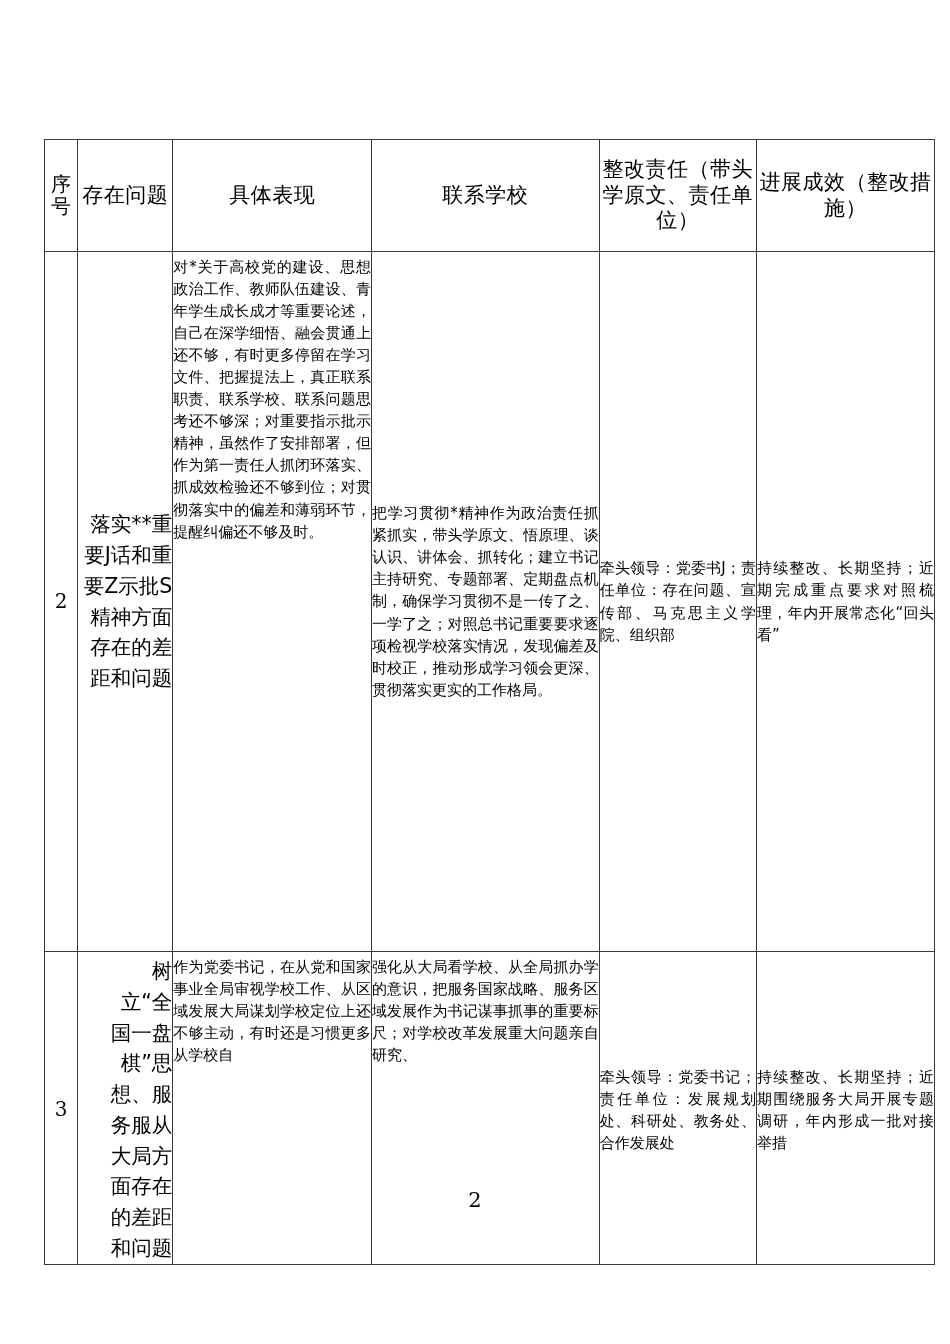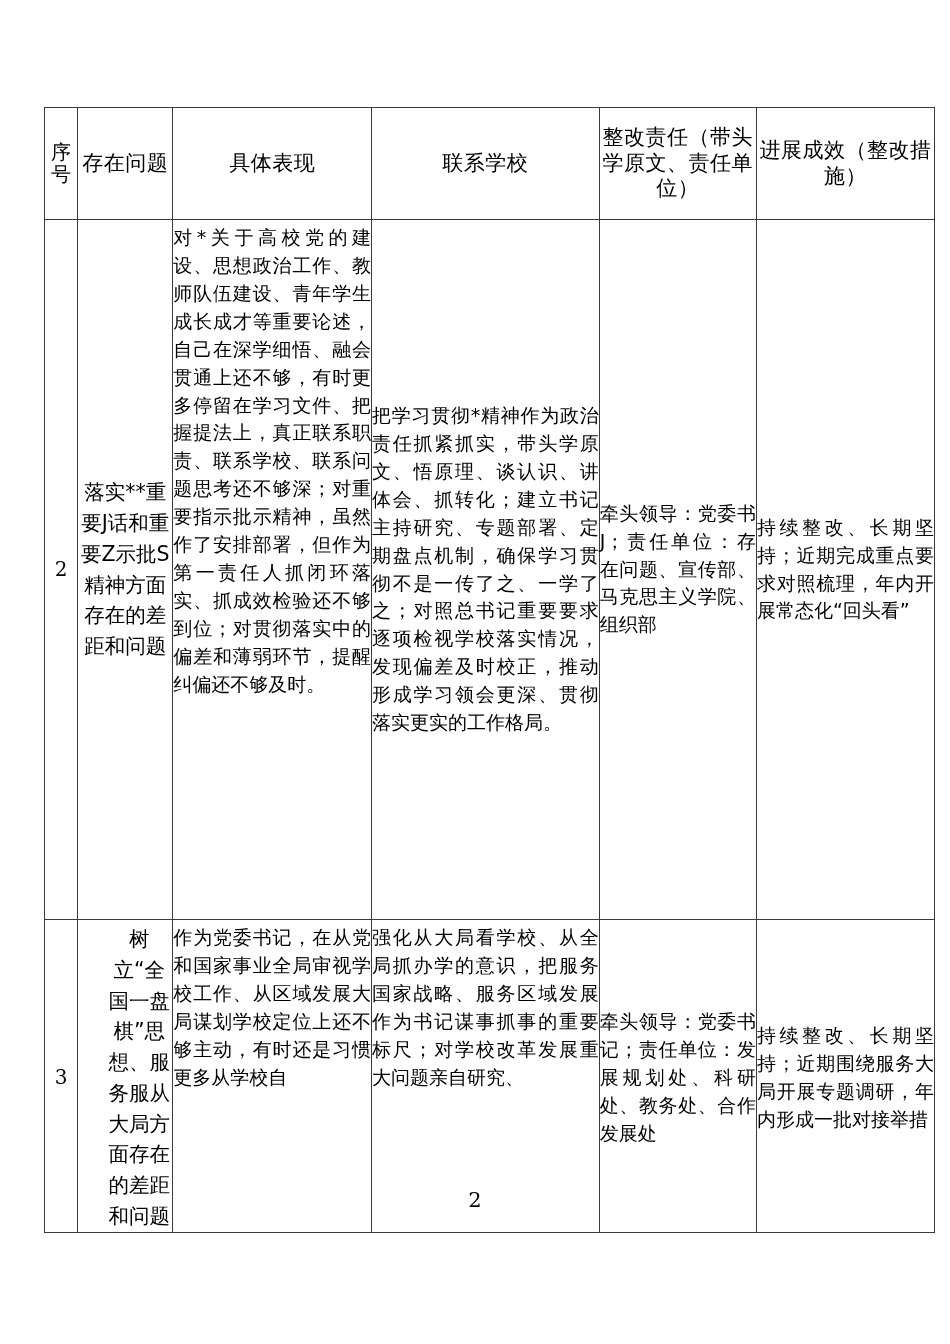--- a/index.html
+++ b/index.html
@@ -30,20 +30,21 @@
     left: 44px;
     top: 107px;
     width: 862px;
   }
 
   table.ledger {
     border-collapse: collapse;
     table-layout: fixed;
     width: 891px;
     border: 1px solid #3a3a3a;
+    margin-top: 32px;
   }
   table.ledger td, table.ledger th {
     border: 1px solid #3a3a3a;
     padding: 0;
     vertical-align: middle;
     font-weight: normal;
   }
 
   
   col.c-seq   { width: 32px;  }
@@ -71,36 +72,36 @@
   }
   .hdr-cell.vertical .v {
     display: inline-block;
     width: 1em;
     word-break: break-all;
     white-space: normal;
   }
 
   
   .cell {
-    font-size: 19px;
+    font-size: 15px;
     line-height: 1.47;
     padding: 2px 3px;
     text-align: justify;
     text-justify: inter-ideograph;
     word-break: break-all;
     box-sizing: border-box;
   }
   .cell.seq {
     text-align: center;
     font-size: 20px;
     vertical-align: middle;
     font-family: "DejaVu Serif", "Liberation Serif", serif;
   }
   .cell.prob {
-    text-align: center;
+    text-align: right;
     vertical-align: middle;
     line-height: 1.5;
     font-size: 20.5px;
   }
   .cell.mid {
     vertical-align: middle;
   }
 
   .r2 .cell.mani { height: 700px; vertical-align: top; padding-top: 4px; }
   .r2 .cell.meas { vertical-align: middle; }

